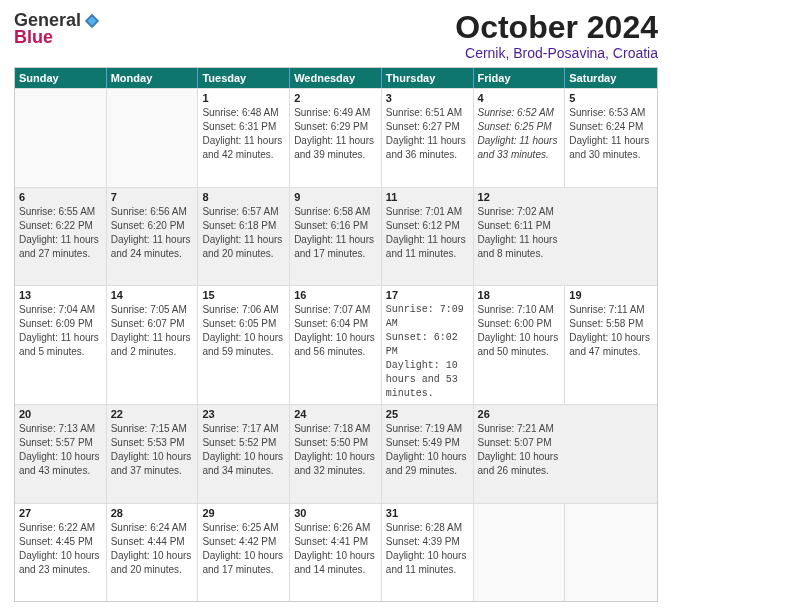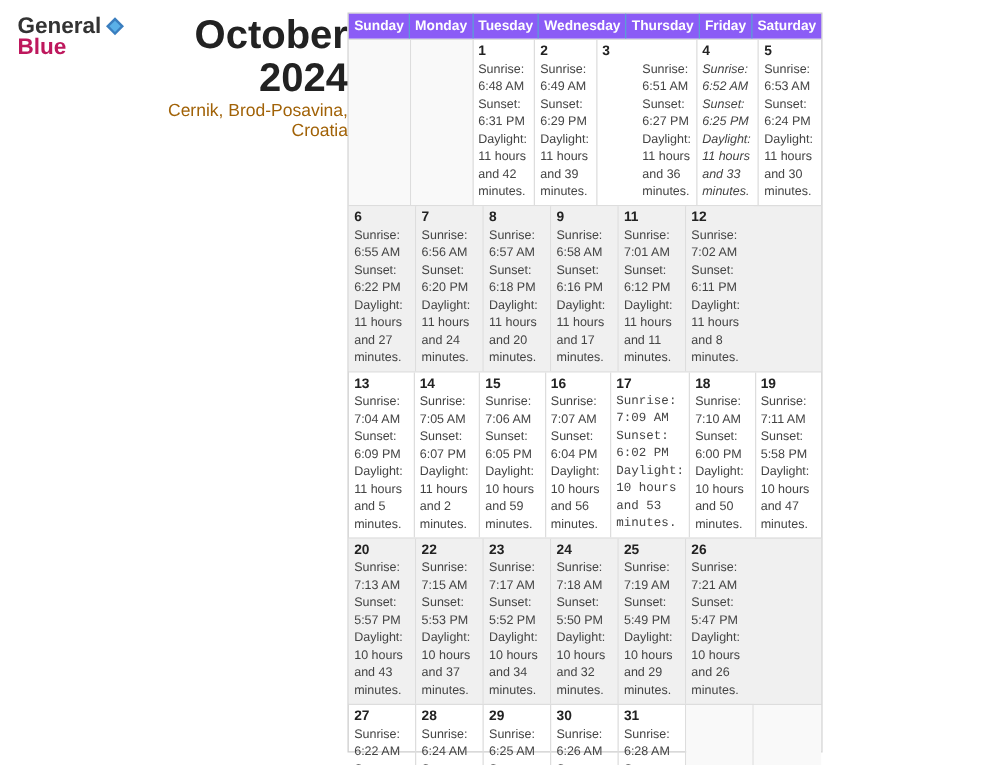--- a/index.html
+++ b/index.html
@@ -8,21 +8,21 @@
       height: 612px;
       font-family: Arial, sans-serif;
       background: #fff;
       overflow: hidden;
     }
     .page {
       width: 672px;
       height: 612px;
       padding: 10px 14px 10px 14px;
       display: flex;
-      flex-direction: row;
+      flex-direction: column;
     }
     .header {
       display: flex;
       justify-content: space-between;
       align-items: flex-start;
       margin-bottom: 6px;
     }
     .logo {
       display: flex;
       flex-direction: column;
@@ -49,32 +49,32 @@
       text-align: right;
     }
     .month-title {
       font-size: 32px;
       font-weight: bold;
       color: #222;
       line-height: 1.1;
     }
     .location {
       font-size: 14px;
-      color: #a16207;
+      color: #4c1d95;
     }
     .calendar {
       flex: 1;
       display: flex;
       flex-direction: column;
       border: 1px solid #ccc;
     }
     .cal-header {
       display: grid;
       grid-template-columns: repeat(7, 1fr);
-      background: #8b5cf6;
+      background: #0f766e;
     }
     .cal-header-cell {
       color: #fff;
       font-size: 11px;
       font-weight: bold;
       padding: 4px 4px;
       text-align: left;
       border-right: 1px solid #5a9ed5;
     }
     .cal-header-cell:last-child {
@@ -167,21 +167,21 @@
 Daylight: 11 hours and 42 minutes.</div>
           </div>
           <div class="cal-cell">
             <div class="cell-day">2</div>
             <div class="cell-info" style="white-space: pre-line;">Sunrise: 6:49 AM
 Sunset: 6:29 PM
 Daylight: 11 hours and 39 minutes.</div>
           </div>
           <div class="cal-cell">
             <div class="cell-day">3</div>
-            <div class="cell-info" style="white-space: pre-line; margin-left: 32px;">Sunrise: 6:51 AM
+            <div class="cell-info" style="white-space: pre-line;">Sunrise: 6:51 AM
 Sunset: 6:27 PM
 Daylight: 11 hours and 36 minutes.</div>
           </div>
           <div class="cal-cell">
             <div class="cell-day">4</div>
             <div class="cell-info" style="white-space: pre-line; font-style: italic;">Sunrise: 6:52 AM
 Sunset: 6:25 PM
 Daylight: 11 hours and 33 minutes.</div>
           </div>
           <div class="cal-cell">
@@ -300,21 +300,21 @@
           </div>
           <div class="cal-cell">
             <div class="cell-day">25</div>
             <div class="cell-info" style="white-space: pre-line;">Sunrise: 7:19 AM
 Sunset: 5:49 PM
 Daylight: 10 hours and 29 minutes.</div>
           </div>
           <div class="cal-cell">
             <div class="cell-day">26</div>
             <div class="cell-info" style="white-space: pre-line;">Sunrise: 7:21 AM
-Sunset: 5:47 PM
+Sunset: 5:07 PM
 Daylight: 10 hours and 26 minutes.</div>
           </div>
         </div>
         <div class="cal-row">
           <div class="cal-cell">
             <div class="cell-day">27</div>
             <div class="cell-info" style="white-space: pre-line;">Sunrise: 6:22 AM
 Sunset: 4:45 PM
 Daylight: 10 hours and 23 minutes.</div>
           </div>

